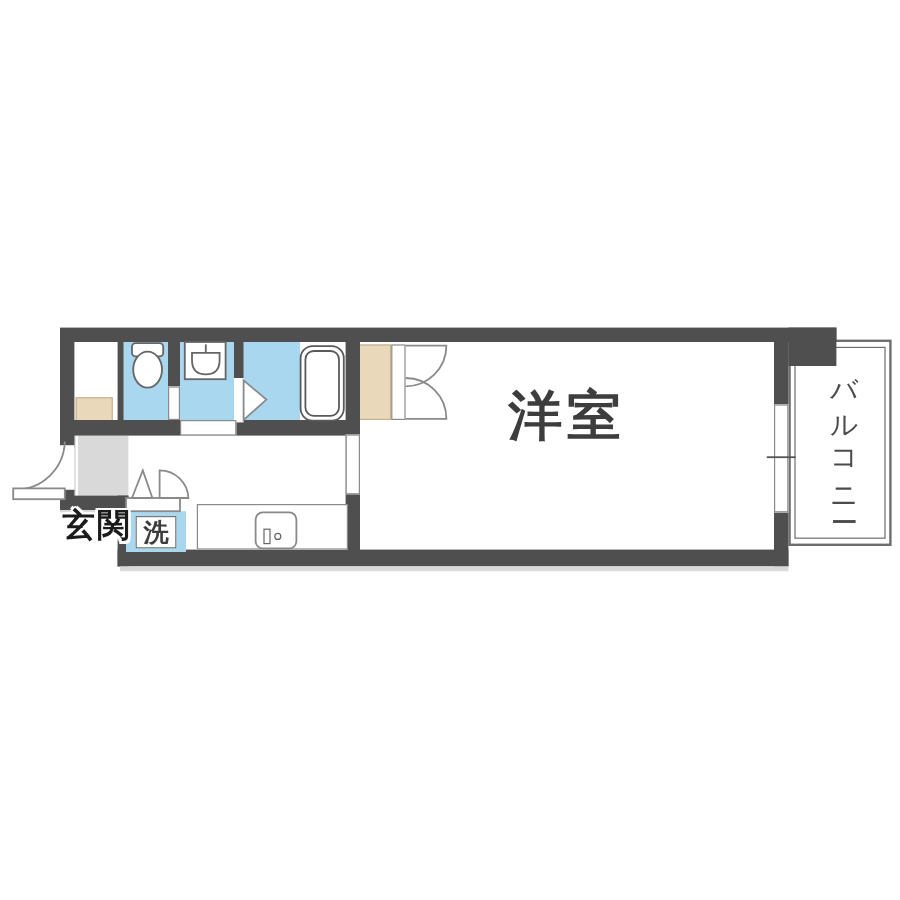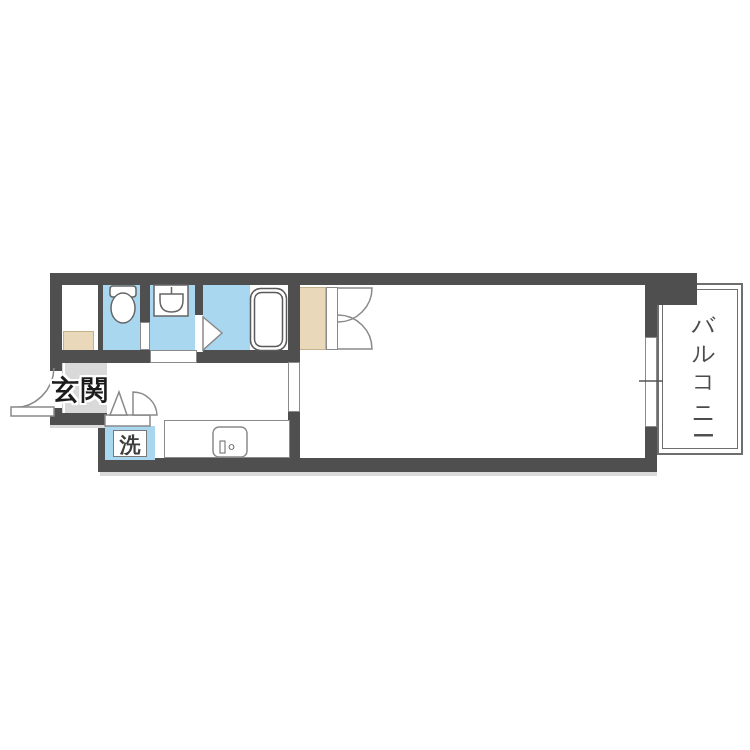--- a/index.html
+++ b/index.html
@@ -22,20 +22,21 @@
   .room-size{font-size:45px;letter-spacing:1px;}
   .vtext{
     writing-mode:vertical-rl;text-orientation:mixed;
     font-size:23px;color:#4c4c4c;font-weight:500;letter-spacing:5px;
     line-height:30px;
   }
   .halo{
     font-size:27px;font-weight:600;color:#1b1b1b;letter-spacing:2px;
     text-shadow:-2px 0 0 #fff,2px 0 0 #fff,0 -2px 0 #fff,0 2px 0 #fff,
                 -2px -2px 0 #fff,2px 2px 0 #fff,-2px 2px 0 #fff,2px -2px 0 #fff;
+    margin-top:48px;
   }
   .small-label{font-size:21px;font-weight:600;color:#3d3d3d;line-height:27px;text-align:center;}
   svg{position:absolute;left:0;top:0;}
 </style>
 </head>
 <body>
 
 <div class="canvas">
 
   <div class="abs" style="left:657px;top:283px;width:86px;height:172px;border:2px solid #6e6e6e;"></div>
@@ -123,16 +124,17 @@
       <rect x="213" y="427" width="34" height="30" rx="6"></rect>
       <rect x="220" y="441" width="5" height="12" stroke="#666" stroke-width="1"></rect>
       <circle cx="231.5" cy="447" r="2.5" stroke="#666" stroke-width="1"></circle>
     </g>
 
     <g stroke="#555555" stroke-width="1.5">
       <line x1="639" y1="381" x2="663" y2="381"></line>
     </g>
   </svg>
 
+  <div class="label room-name" style="left:340px;top:324px;width:265px;">洋室</div>
   <div class="abs vtext" style="left:687px;top:299px;width:32px;height:152px;">バルコニー</div>
   <div class="abs halo" style="left:52px;top:372px;">玄関</div>
 
 </div>
 
 </body></html>

